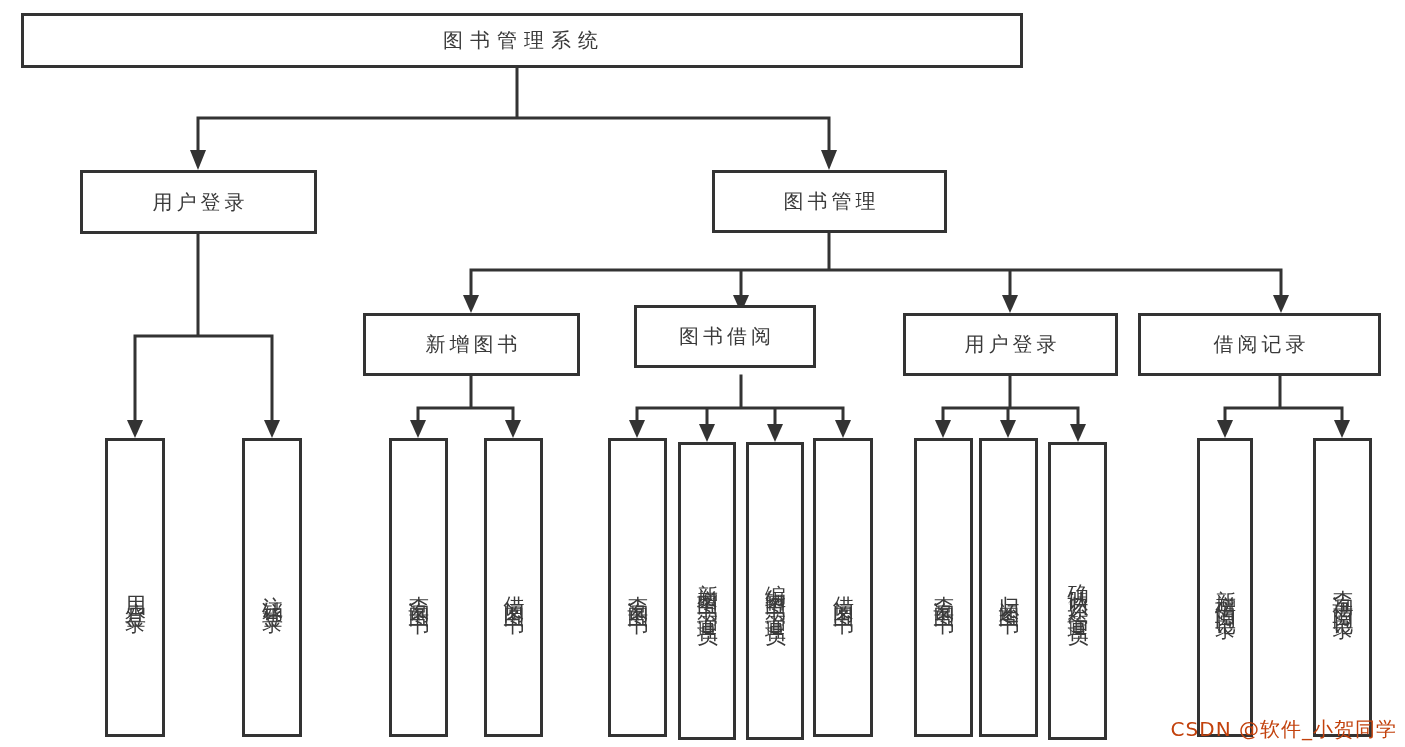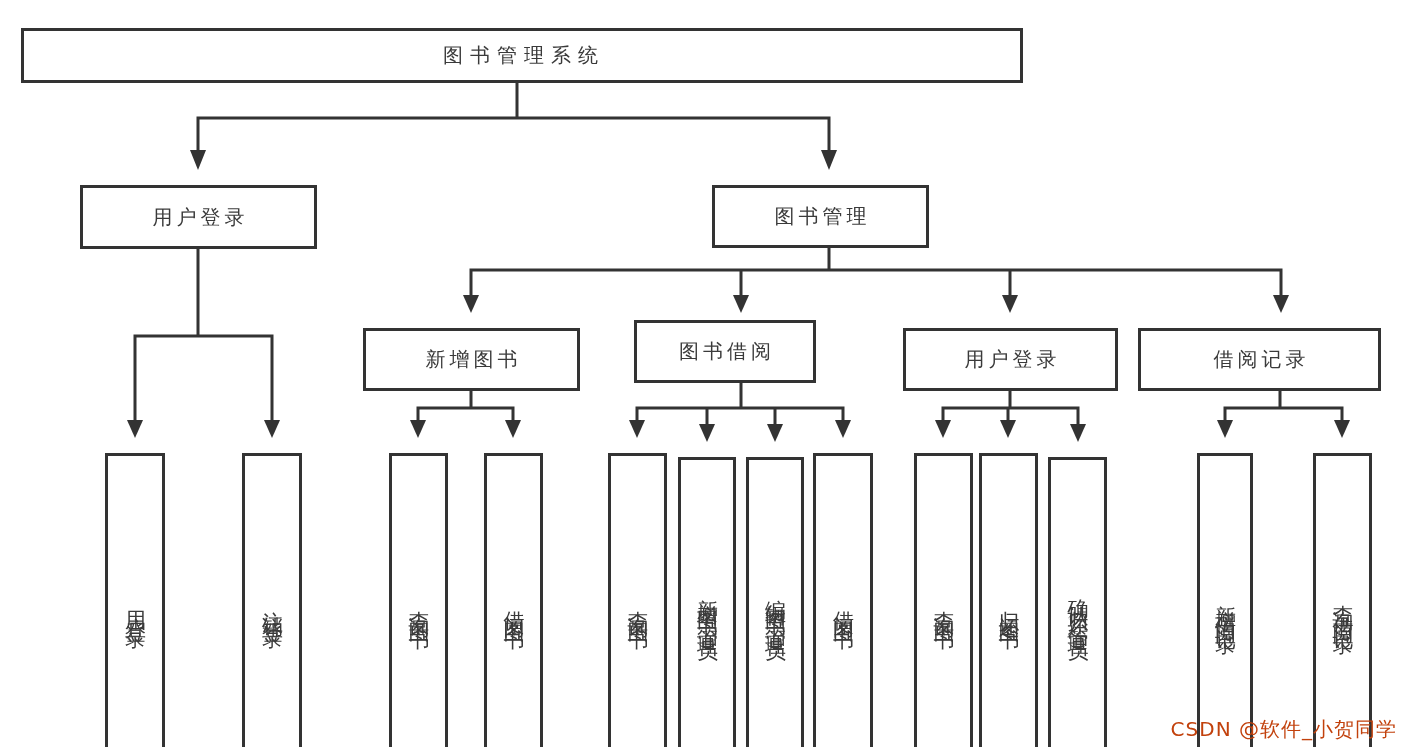--- a/index.html
+++ b/index.html
@@ -13,21 +13,20 @@
   #wires { position: absolute; left: 0; top: 0; width: 1405px; height: 747px; pointer-events: none; }
   .box {
     position: absolute;
     box-sizing: border-box;
     border: 3px solid #333333;
     background: #ffffff;
     display: flex;
     align-items: center;
     justify-content: center;
     color: #3a3a3a;
-    margin-top: 15px;
   }
   .box.h { font-size: 20px; letter-spacing: 4px; white-space: nowrap; }
   .box.h span { padding-left: 4px; } 
   .box.title { font-size: 20px; letter-spacing: 7px; }
   .box.v {
     font-size: 21px;
     writing-mode: vertical-rl;
     text-orientation: mixed;
     letter-spacing: 6px;
     line-height: 1;
@@ -81,21 +80,21 @@
     </g>
   </svg>
 
   <div class="box h title" style="left:21px; top:13px; width:1002px; height:55px;">
     <span>图书管理系统</span>
   </div>
 
   <div class="box h" style="left:80px; top:170px; width:237px; height:64px;">
     <span>用户登录</span>
   </div>
-  <div class="box h" style="left:712px; top:170px; width:217px; height:63px;">
+  <div class="box h" style="left:712px; top:170px; width:235px; height:63px;">
     <span>图书管理</span>
   </div>
 
   <div class="box h" style="left:363px; top:313px; width:217px; height:63px;">
     <span>新增图书</span>
   </div>
   <div class="box h" style="left:634px; top:305px; width:182px; height:63px;">
     <span>图书借阅</span>
   </div>
   <div class="box h" style="left:903px; top:313px; width:215px; height:63px;">

